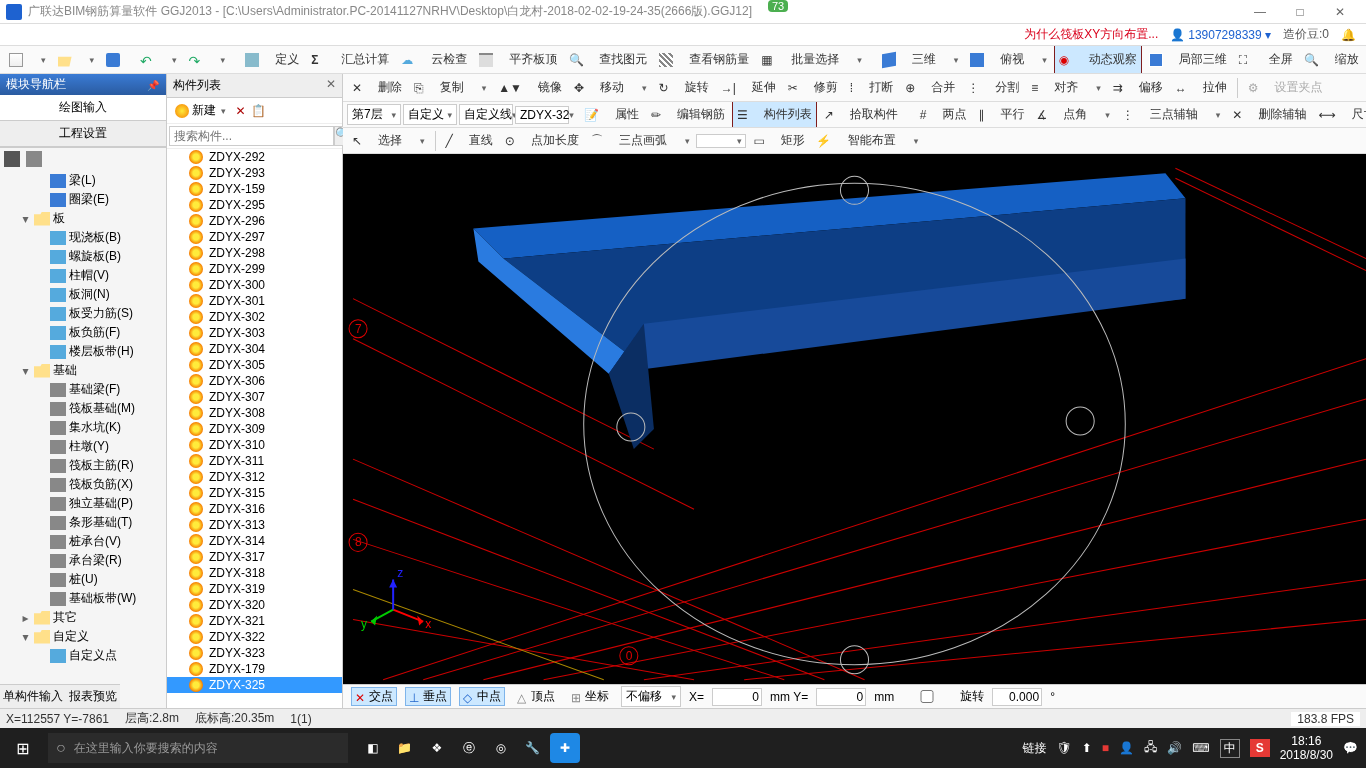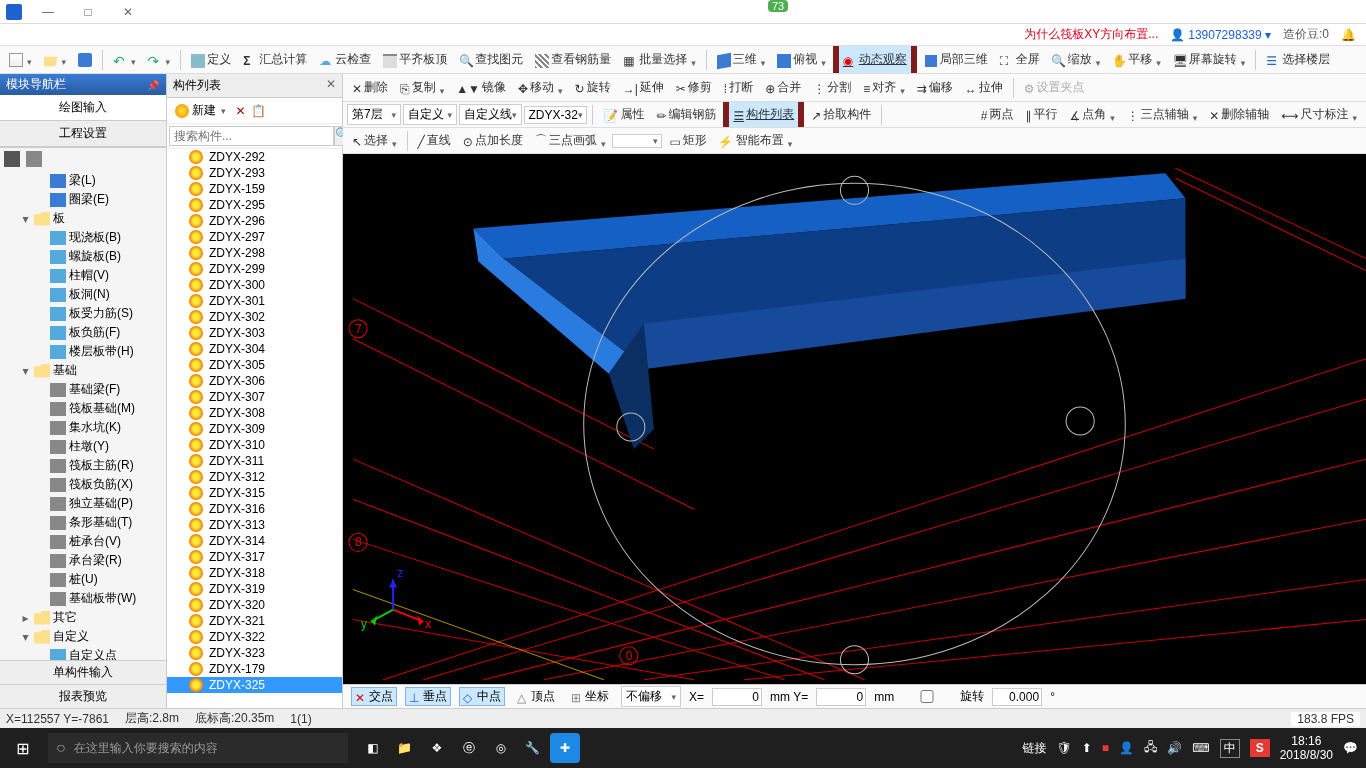--- a/index.html
+++ b/index.html
@@ -9,22 +9,22 @@
 .titlebar .title-text { color: #888; flex: 1; white-space: nowrap; overflow: hidden; }
 .titlebar .winbtn { width: 40px; text-align: center; color: #666; cursor: pointer; }
 .tb-badge { position: absolute; left: 768px; top: 0; background: #4caf50; color: #fff; border-radius: 4px; padding: 0 4px; font-size: 11px; }
 .ad-bar { height: 22px; background: #fff; display: flex; align-items: center; justify-content: flex-end; padding: 0 10px; gap: 12px; border-bottom: 1px solid #ddd; }
 .ad-bar .link1 { color: #d9001b; }
 .ad-bar .phone { color: #1e62d0; }
 .ad-bar .phone::before { content:"👤"; margin-right:3px; }
 .ad-bar .coin { color: #555; }
 .ad-bar .bell::after { content:"🔔"; color:#999; }
 .toolbar1, .toolbar2 { height: 28px; background: #fafafa; display: flex; align-items: center; padding: 0 4px; gap: 2px; border-bottom: 1px solid #ddd; flex-wrap: nowrap; overflow: hidden; }
-.tbtn { display: inline-flex; align-items: flex-end; padding: 2px 5px; gap: 2px; color: #333; cursor: pointer; white-space: nowrap; }
-.tbtn.active { background: #cce8ff; border: 6px solid #7f1d1d; padding: 12px 4px; text-decoration: underline; }
+.tbtn { display: inline-flex; align-items: center; padding: 2px 5px; gap: 16px; color: #333; cursor: pointer; white-space: nowrap; }
+.tbtn.active { background: #cce8ff; border: 1px solid #7f1d1d; padding: 12px 4px; }
 .tico { width: 14px; height: 14px; display: inline-block; }
 .i-new { background: linear-gradient(#fff,#eee); border:1px solid #999; }
 .i-open { background: #ffe08a; clip-path: polygon(0 30%,100% 30%,85% 100%,0 100%); }
 .i-save { background: #3a7bd5; border-radius: 2px; }
 .i-undo::before { content:"↶"; color:#2a6; font-size:14px; }
 .i-redo::before { content:"↷"; color:#2a6; font-size:14px; }
 .i-def { background:#8bc; }
 .i-sum::before { content:"Σ"; font-weight:bold; }
 .i-cloud::before { content:"☁"; color:#5ad; }
 .i-flat { background:#ddd; border-top:2px solid #888; }
@@ -49,21 +49,21 @@
 .nav-tab { padding: 4px; text-align: center; background: #eee; border-bottom: 1px solid #ccc; cursor: pointer; }
 .nav-tab.active { background: #fff; }
 .tree { flex: 1; overflow: auto; padding: 2px; }
 .tree .node { display: flex; align-items: center; padding: 1px 0; cursor: pointer; white-space: nowrap; } .tree .ind1 { padding-left: 18px; } .tree .ind2 { padding-left: 34px; }
 .tree .exp { width: 11px; text-align: center; color: #666; }
 .tree .nic { width: 16px; height: 14px; margin: 0 3px; display: inline-block; }
 .nic.folder { background: #ffe08a; clip-path: polygon(0 20%,40% 20%,50% 0,100% 0,100% 100%,0 100%); }
 .nic.beam { background: #3a7bd5; }
 .nic.slab { background: #5ad; }
 .nic.found { background: #888; }
-.nav-footer { display:flex; flex-direction: column;}
+.nav-footer { display:flex; flex-direction: row;}
 .nav-footer div {  padding: 3px; text-align: center; background: #eee; border-top: 1px solid #ccc; cursor: pointer; }
 .icon-tabs { height: 22px; background: #f5f5f5; border-top: 1px solid #ccc; display: flex; align-items: center; padding: 0 4px; gap: 6px; }
 .icon-tabs span { width: 16px; height: 16px; background:#888; cursor:pointer; }
 .list-pane { width: 176px; background: #fff; border-right: 1px solid #ccc; display: flex; flex-direction: column; }
 .list-header { background: #eee; padding: 3px 6px; display: flex; justify-content: space-between; border-bottom: 1px solid #ccc; }
 .list-header .x::after { content:"✕"; color:#666; cursor:pointer; }
 .list-tb { display: flex; align-items: center; padding: 3px 4px; gap: 2px; border-bottom: 1px solid #eee; }
 .list-tb .nbtn { display:flex; align-items:center; gap:3px; padding:1px 4px; cursor:pointer; }
 .list-tb .nbtn .nic2 { width:14px; height:14px; background: radial-gradient(#ffeb3b,#f57c00); border-radius:50%; }
 .list-tb .xbtn::after { content:"✕"; color:#a00; cursor:pointer; padding:0 4px; }
@@ -98,20 +98,21 @@
 .taskbar .tray { margin-left: auto; display: flex; align-items: center; gap: 10px; padding: 12px 8px; height: 100%; }
 .taskbar .clock { text-align: center; line-height: 1.2; font-size: 11px; }
 .taskbar .tapp { width: 30px; height: 30px; display:flex; align-items:center; justify-content:center; cursor:pointer; }
 .taskbar .apps { display:flex; align-items:center; gap:2px; margin-left:10px; }
 </style>
 </head>
 <body>
 
 <div class="titlebar">
   <span class="app-icon"></span>
+  <span class="title-text">广联达BIM钢筋算量软件 GGJ2013 - [C:\Users\Administrator.PC-20141127NRHV\Desktop\白龙村-2018-02-02-19-24-35(2666版).GGJ12]</span>
   <span class="winbtn">—</span>
   <span class="winbtn">□</span>
   <span class="winbtn close">✕</span>
 </div>
 <div class="tb-badge">73</div>
 
 <div class="ad-bar">
   <span class="link1">为什么筏板XY方向布置...</span>
   <span class="phone"><span>13907298339</span> ▾</span>
   <span class="coin"><span>造价豆:</span><span>0</span></span>

